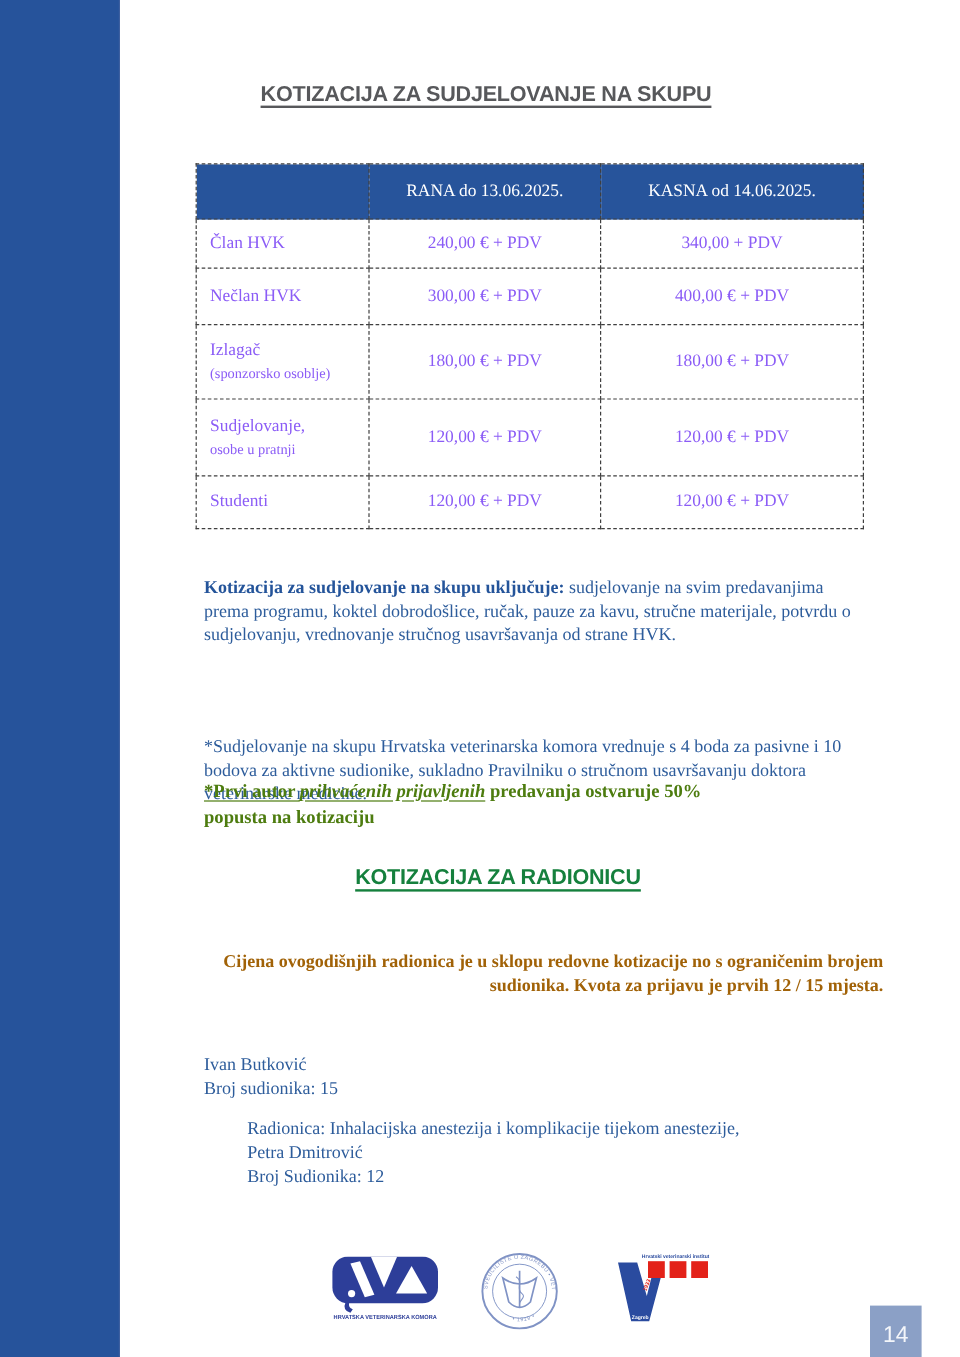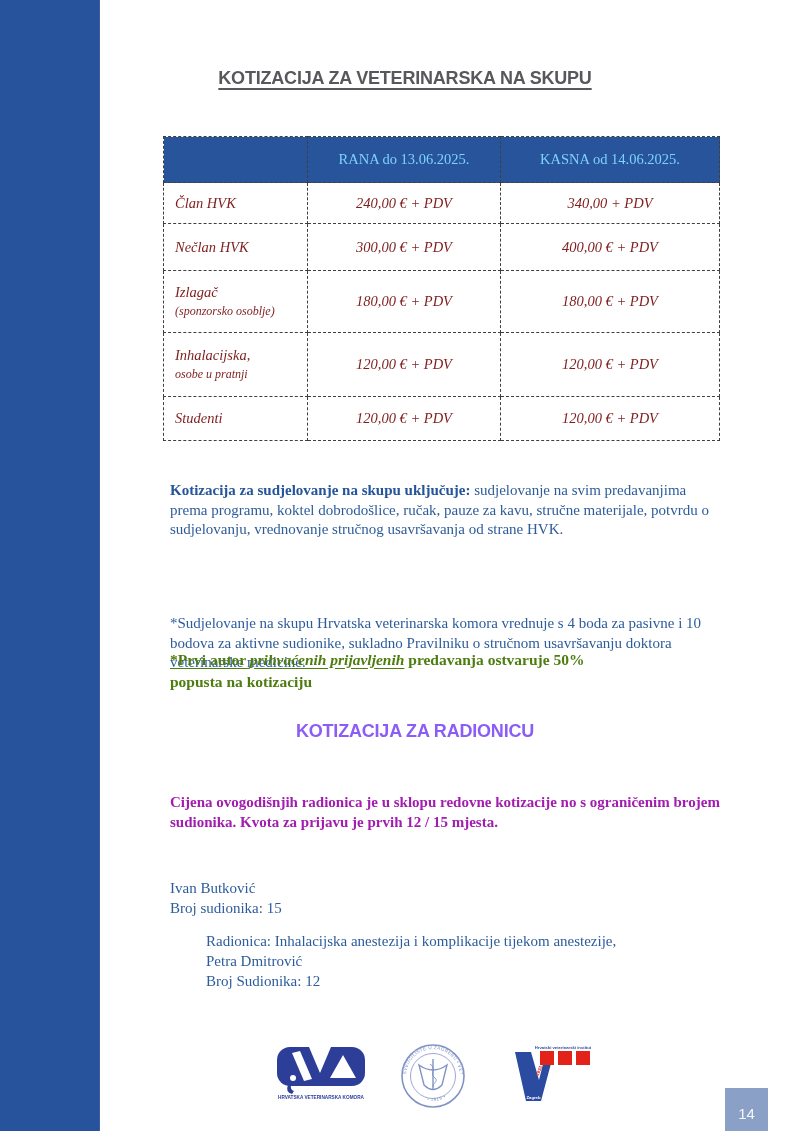--- a/index.html
+++ b/index.html
@@ -11,68 +11,68 @@
     position:absolute; left:0; top:0; width:99px; height:1131px;
     background:#26539B; border-right:1px solid #3d5f9f;
   }
   .h1 {
     position:absolute; top:68px; left:100px; width:610px; text-align:center;
     font-size:18px; font-weight:bold; color:#57585B; letter-spacing:-0.2px;
     text-decoration:underline; text-decoration-thickness:2px; text-underline-offset:4px;
   }
   .h2 {
     position:absolute; top:721px; left:110px; width:610px; text-align:center;
-    font-size:18px; font-weight:bold; color:#8b5cf6; letter-spacing:-0.2px;
-    text-decoration-thickness:2px; text-underline-offset:4px;
+    font-size:18px; font-weight:bold; color:#15803d; letter-spacing:-0.2px;
+    text-decoration:underline; text-decoration-thickness:2px; text-underline-offset:4px;
   }
   .tablewrap { position:absolute; left:163px; top:136px; }
   table.pricing {
     border-collapse:collapse; table-layout:fixed; width:556px;
     font-family:"Liberation Serif","DejaVu Serif",serif;
   }
   table.pricing th, table.pricing td { border:1px dashed #3F3F3F; }
   table.pricing thead tr { height:46px; background:#27549B; }
-  table.pricing th { color:#7dd3fc; font-weight:normal; font-size:14.5px; text-align:center; }
-  table.pricing tbody td { color:#7f1d1d; font-size:14.5px; text-align:center; vertical-align:middle;font-style:italic; }
+  table.pricing th { color:#ffffff; font-weight:normal; font-size:14.5px; text-align:center; }
+  table.pricing tbody td { color:#8b5cf6; font-size:14.5px; text-align:center; vertical-align:middle; }
   table.pricing td.lbl { text-align:left; padding-left:11px; line-height:19px; }
   table.pricing .sub { font-size:12px; }
   tbody tr:nth-child(1) { height:41px; }
   tbody tr:nth-child(2) { height:47px; }
   tbody tr:nth-child(3) { height:62px; }
   tbody tr:nth-child(4) { height:64px; }
   tbody tr:nth-child(5) { height:44px; }
   .para { position:absolute; left:170px; width:548px; font-size:15px; line-height:19.5px; color:#2D5C9B;font-family:Liberation Serif, serif; }
   #p1 { top:466px; }
   #p1 strong { color:#24549A; }
   #p2 { top:570px; width:554px;margin-top:44px; }
   #p3 { top:633px; font-weight:bold; color:#4d7c0f; font-size:15.5px; line-height:22px; }
   #p3 .ul { text-decoration:underline; text-underline-offset:3px; }
   #p3 em { font-style:italic; }
-  #p4 { top:777px; font-weight:bold; color:#a21caf; width:566px; line-height:20px; }
+  #p4 { top:777px; font-weight:bold; color:#a16207; width:566px; line-height:20px;text-align:right; }
   #p5 { top:843px; width:620px; line-height:20px; }
   #p6 { top:916px; width:620px; line-height:20px;margin-left:36px; }
   .logo { position:absolute; }
   #hvk-logo { left:276px; top:1047px; }
   #vef-seal { left:399px; top:1040px; }
   #hvi-logo { left:513px; top:1043px; }
   .pagebadge {
     position:absolute; left:725px; top:1088px; width:43px; height:43px;
-    background:#8BA0C6; color:#F4F6FA; font-size:15px;
+    background:#8BA0C6; color:#F4F6FA; font-size:19px;
     display:flex; align-items:center; justify-content:center;
     box-sizing:border-box; padding-top:7px;
   }
 </style>
 </head>
 <body>
 
 <div class="page">
 
   <div class="sidebar"></div>
 
-  <div class="h1">KOTIZACIJA ZA VETERINARSKA NA SKUPU</div>
+  <div class="h1">KOTIZACIJA ZA SUDJELOVANJE NA SKUPU</div>
 
   <div class="tablewrap">
     <table class="pricing">
       <colgroup>
           <col style="width:144px">
           <col style="width:193px">
           <col style="width:219px">
         </colgroup>
       <thead>
         <tr>
@@ -101,21 +101,21 @@
         <tr>
           <td class="lbl">
             <div>Izlagač</div>
             <div class="sub">(sponzorsko osoblje)</div>
           </td>
           <td>180,00 € + PDV</td>
           <td>180,00 € + PDV</td>
         </tr>
         <tr>
           <td class="lbl">
-            <div>Inhalacijska,</div>
+            <div>Sudjelovanje,</div>
             <div class="sub">osobe u pratnji</div>
           </td>
           <td>120,00 € + PDV</td>
           <td>120,00 € + PDV</td>
         </tr>
         <tr>
           <td class="lbl">
             <div>Studenti</div>
             <div class="sub"></div>
           </td>

